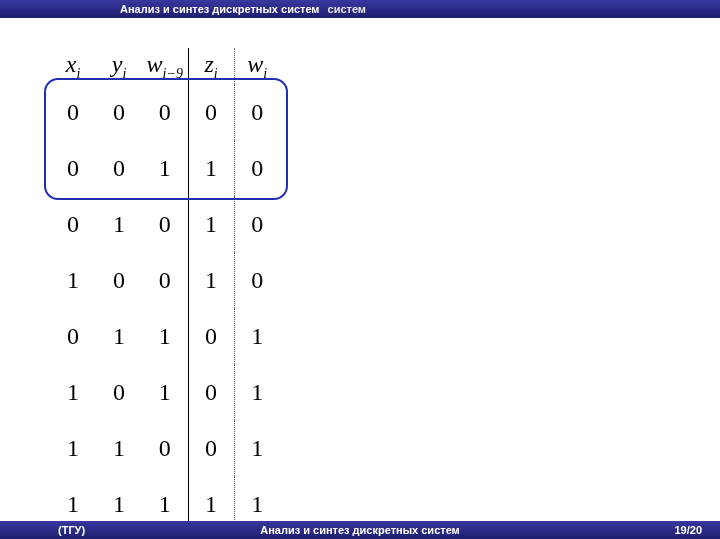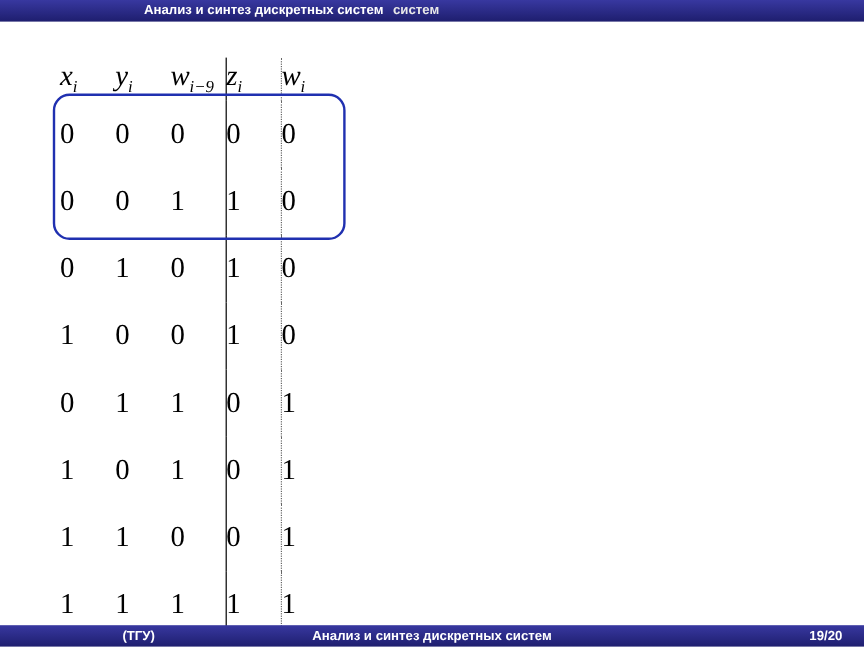--- a/index.html
+++ b/index.html
@@ -40,21 +40,21 @@
     .truth-table {
       position: relative;
       display: inline-block;
     }
     .table-grid {
       border-collapse: collapse;
     }
     .table-grid td, .table-grid th {
       width: 46px;
       height: 56px;
-      text-align: left;
+      text-align: center;
       font-size: 24px;
       font-family: "Times New Roman", serif;
       font-weight: normal;
       padding: 0;
     }
     .table-grid th {
       height: 36px;
       font-style: italic;
       font-weight: normal;
     }
@@ -86,21 +86,21 @@
       height: 18px;
       background: linear-gradient(to bottom, #3838a0 0%, #1e1e6e 100%);
       color: #fff;
       display: flex;
       align-items: center;
       font-family: Arial, sans-serif;
       font-size: 11px;
       font-weight: bold;
     }
     .footer-left {
-      padding-left: 102px;
+      padding-left: 58px;
     }
     .footer-center {
       position: absolute;
       left: 50%;
       transform: translateX(-50%);
     }
     .footer-right {
       position: absolute;
       right: 18px;
       margin-left: 30px;

